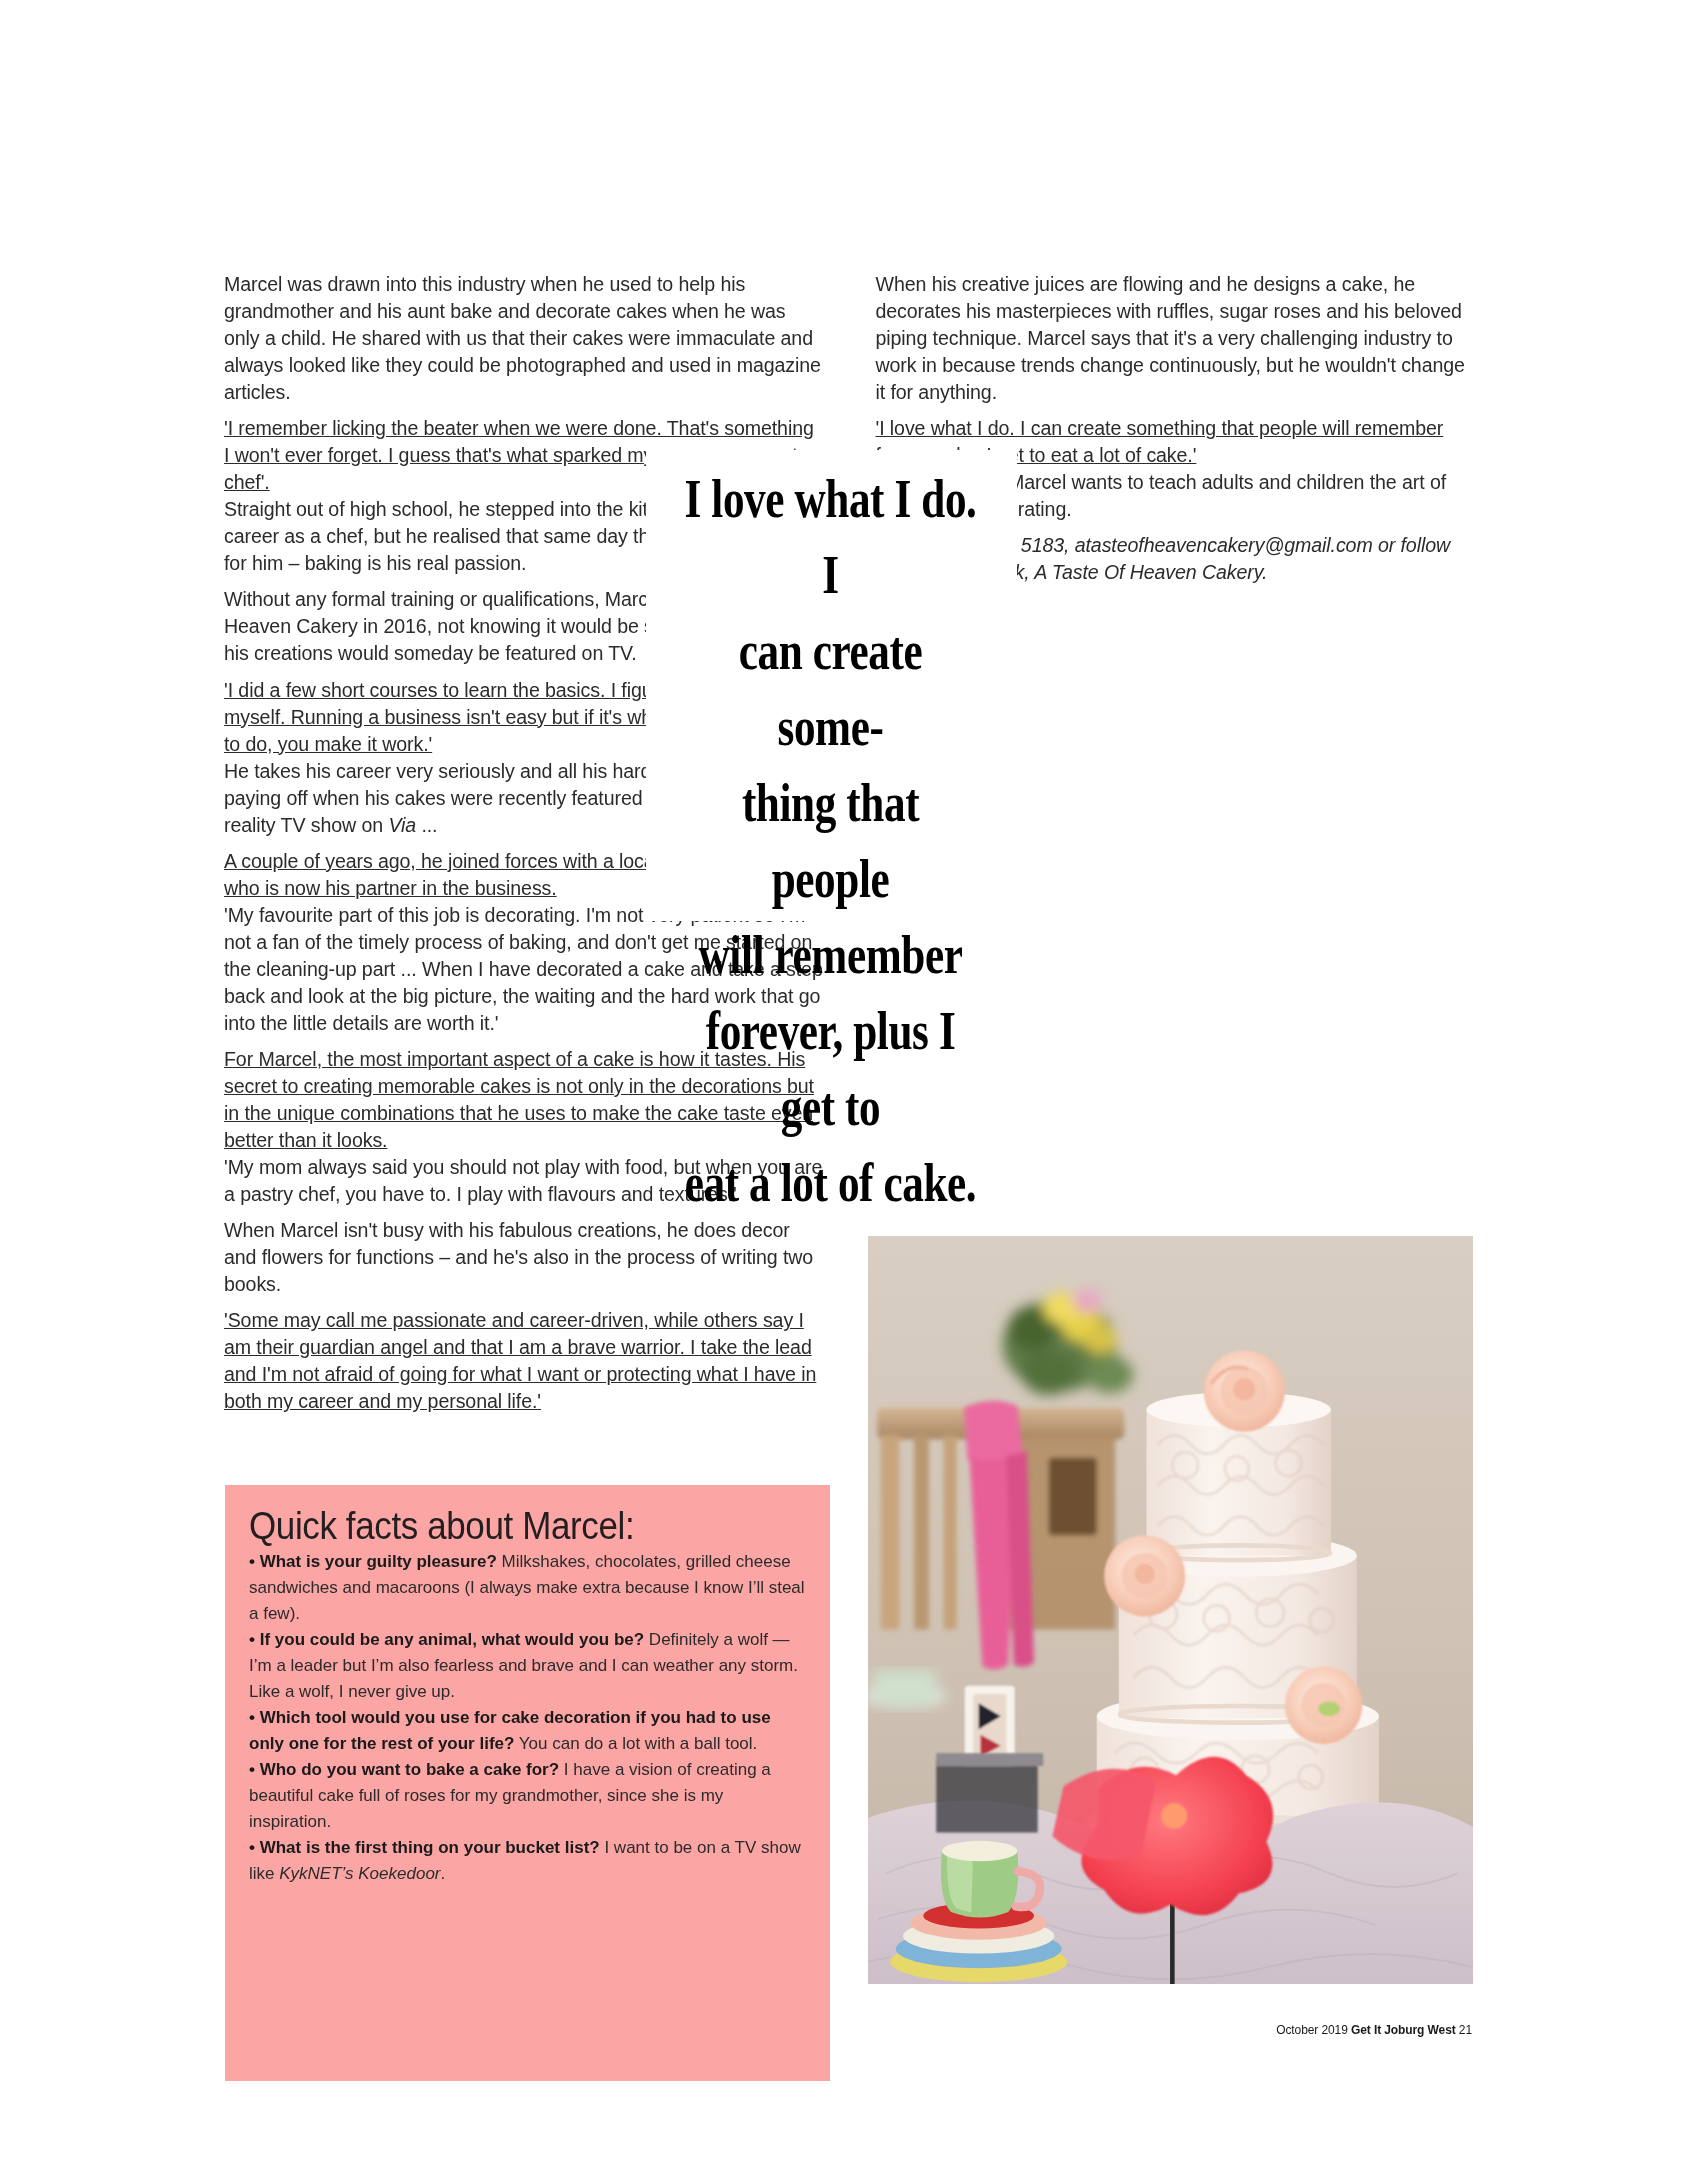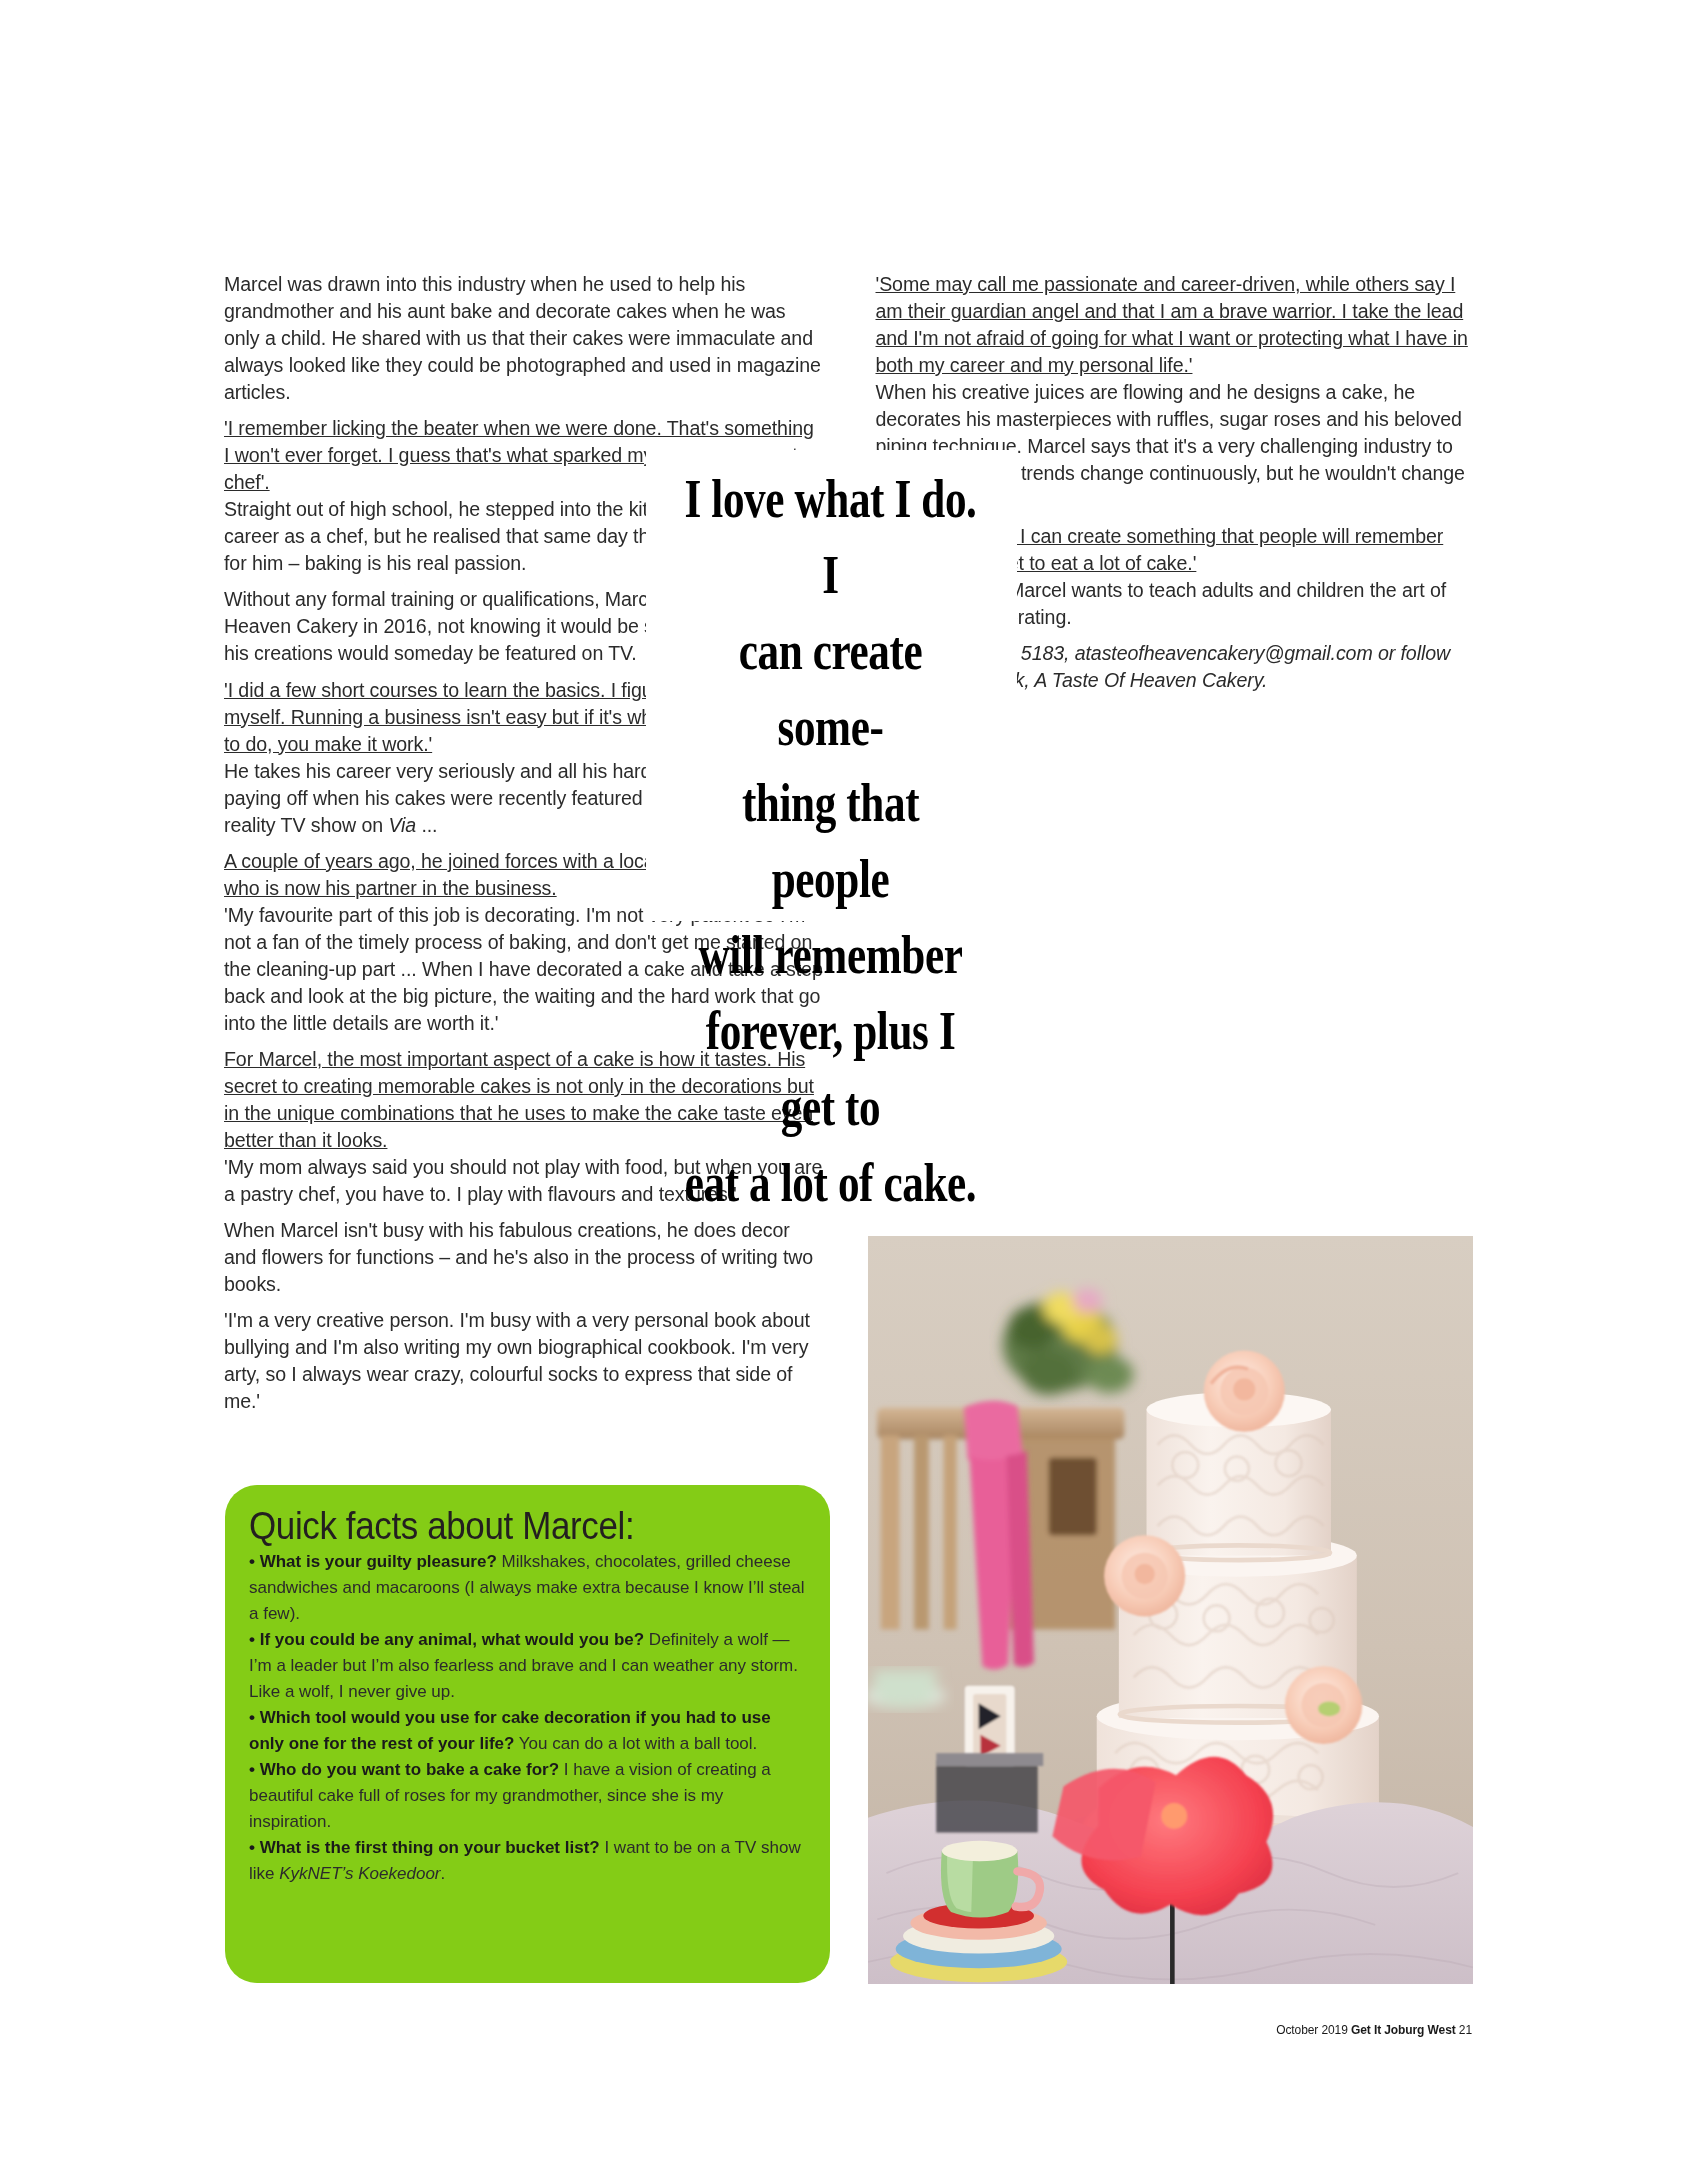--- a/index.html
+++ b/index.html
@@ -74,24 +74,23 @@
     background: #ffffff;
     z-index: 4;
   }
 
   
   .factbox {
     position: absolute;
     left: 225px;
     top: 1469px;
     width: 605px;
-    height: 498px;
-    background: #84cc16;
+    height: 596px;
+    background: #fca5a5;
     padding: 20px 24px 16.6px 24px;
-    border-radius: 32px;
   }
   .factbox h2 {
     margin: 0 0 1.8px 0;
     font-size: 38px;
     line-height: 42px;
     font-weight: 400;
     color: #231f20;
     letter-spacing: -0.4px;
     transform: scaleX(0.92);
     transform-origin: left center;
@@ -154,21 +153,20 @@
     <p class="tight">A couple of years ago, he joined forces with a local coffee shop owner who is now his partner in the business.</p>
 
     <p>'My favourite part of this job is decorating. I'm not very patient so I'm not a fan of the timely process of baking, and don't get me started on the cleaning-up part ... When I have decorated a cake and take a step back and look at the big picture, the waiting and the hard work that go into the little details are worth it.'</p>
 
     <p class="tight">For Marcel, the most important aspect of a cake is how it tastes. His secret to creating memorable cakes is not only in the decorations but in the unique combinations that he uses to make the cake taste even better than it looks.</p>
 
     <p>'My mom always said you should not play with food, but when you are a pastry chef, you have to. I play with flavours and textures.'</p>
 
     <p>When Marcel isn't busy with his fabulous creations, he does decor and flowers for functions – and he's also in the process of writing two books.</p>
 
-    <p>'I'm a very creative person. I'm busy with a very personal book about bullying and I'm also writing my own biographical cookbook. I'm very arty, so I always wear crazy, colourful socks to express that side of me.'</p>
 
 
     <p class="tight">'Some may call me passionate and career-driven, while others say I am their guardian angel and that I am a brave warrior. I take the lead and I'm not afraid of going for what I want or protecting what I have in both my career and my personal life.'</p>
 
     <p>When his creative juices are flowing and he designs a cake, he decorates his masterpieces with ruffles, sugar roses and his beloved piping technique. Marcel says that it's a very challenging industry to work in because trends change continuously, but he wouldn't change it for anything.</p>
 
     <p class="tight">'I love what I do. I can create something that people will remember forever, plus I get to eat a lot of cake.'</p>
 
     <p>Going forward, Marcel wants to teach adults and children the art of baking and decorating.</p>
 

